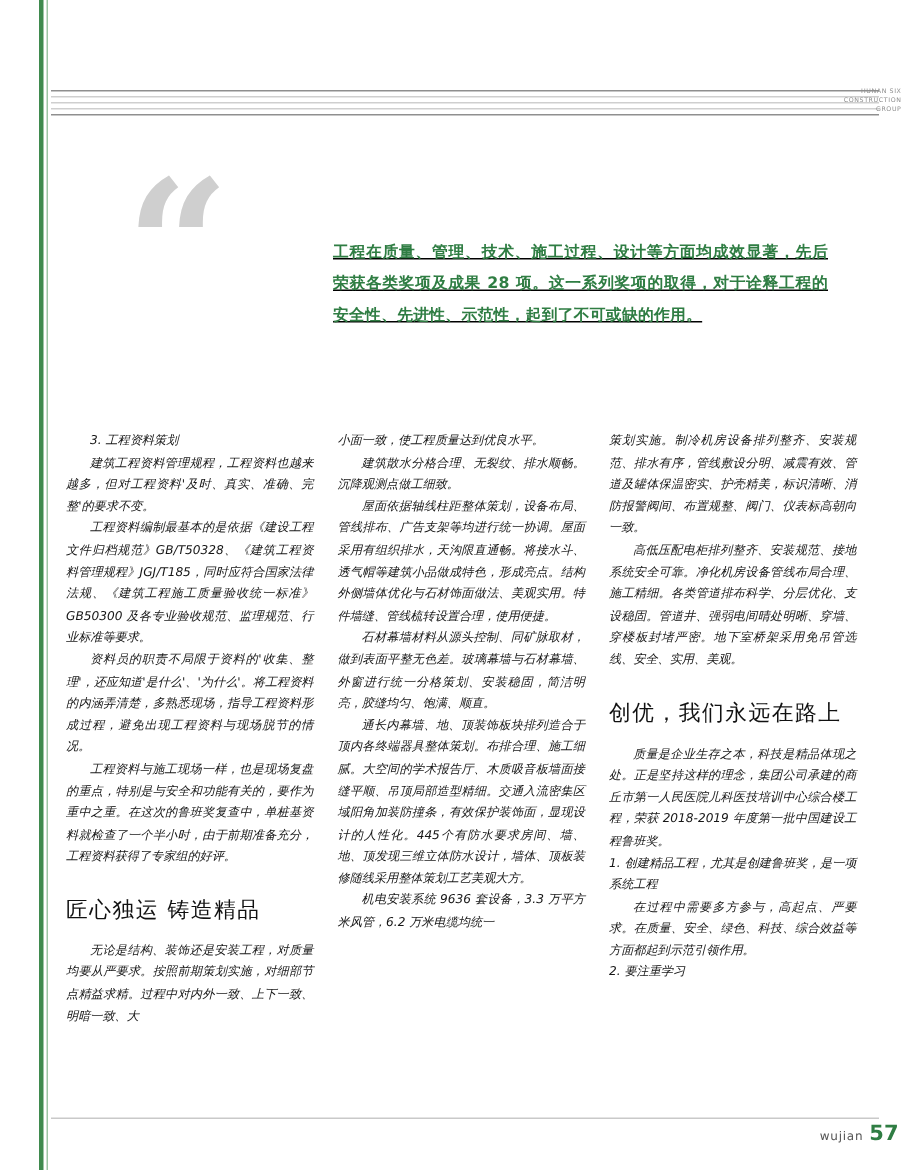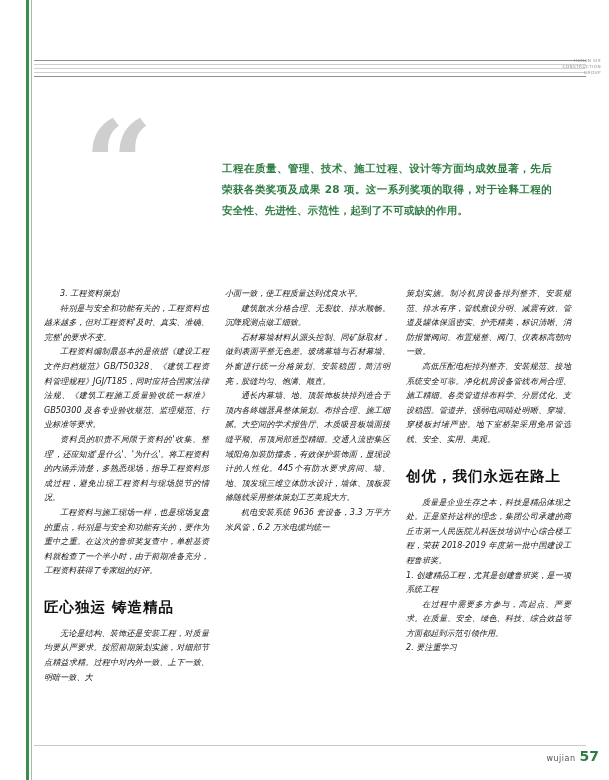--- a/index.html
+++ b/index.html
@@ -83,20 +83,21 @@
     line-height: 90px;
     color: #cfcfcf;
     font-weight: bold;
     user-select: none;
   }
   .quote-box {
     position: absolute;
     left: 222px;
     top: 158px;
     width: 330px;
+    text-decoration: underline;
   }
   .quote-text {
     color: #2f7d43;
     font-size: 10.5px;
     line-height: 21px;
     text-align: justify;
     font-weight: bold;
     letter-spacing: .2px;
   }
 
@@ -120,21 +121,21 @@
   .col p {
     margin: 0 0 0 0;
     text-indent: 16px;
     font-style: italic;
   }
   .col p.noind { text-indent: 0; }
 
   .sec-head {
     font-size: 14.5px;
     line-height: 30px;
-    font-weight: bold;
+    font-weight: normal;
     color: #111;
     letter-spacing: 1px;
     margin: 14px 0 4px 0;
     text-indent: 0;
   }
 
   
   .footer-rule {
     position: absolute;
     left: 34px;
@@ -187,30 +188,31 @@
 
   <div class="quote-mark">“</div>
 
   <div class="quote-box">
     <div class="quote-text">工程在质量、管理、技术、施工过程、设计等方面均成效显著，先后荣获各类奖项及成果 28 项。这一系列奖项的取得，对于诠释工程的安全性、先进性、示范性，起到了不可或缺的作用。</div>
   </div>
 
   <div class="cols">
     <div class="col" id="col0">
         <p class="">3. 工程资料策划</p>
-        <p class="">特别是与安全和功能有关的，工程资料也越来越多，但对工程资料'及时、真实、准确、完整'的要求不变。</p>
+        <p class="">建筑工程资料管理规程，工程资料也越来越多，但对工程资料'及时、真实、准确、完整'的要求不变。</p>
         <p class="">工程资料编制最基本的是依据《建设工程文件归档规范》GB/T50328、《建筑工程资料管理规程》JGJ/T185，同时应符合国家法律法规、《建筑工程施工质量验收统一标准》GB50300 及各专业验收规范、监理规范、行业标准等要求。</p>
         <p class="">资料员的职责不局限于资料的'收集、整理'，还应知道'是什么'、'为什么'。将工程资料的内涵弄清楚，多熟悉现场，指导工程资料形成过程，避免出现工程资料与现场脱节的情况。</p>
         <p class="">工程资料与施工现场一样，也是现场复盘的重点，特别是与安全和功能有关的，要作为重中之重。在这次的鲁班奖复查中，单桩基资料就检查了一个半小时，由于前期准备充分，工程资料获得了专家组的好评。</p>
         <div class="sec-head">匠心独运 铸造精品</div>
         <p class="">无论是结构、装饰还是安装工程，对质量均要从严要求。按照前期策划实施，对细部节点精益求精。过程中对内外一致、上下一致、明暗一致、大</p>
       </div>
     <div class="col" id="col1">
         <p class="noind">小面一致，使工程质量达到优良水平。</p>
         <p class="">建筑散水分格合理、无裂纹、排水顺畅。沉降观测点做工细致。</p>
+        <p class="">屋面依据轴线柱距整体策划，设备布局、管线排布、广告支架等均进行统一协调。屋面采用有组织排水，天沟限直通畅。将接水斗、透气帽等建筑小品做成特色，形成亮点。结构外侧墙体优化与石材饰面做法、美观实用。特件墙缝、管线梳转设置合理，使用便捷。</p>
         <p class="">石材幕墙材料从源头控制、同矿脉取材，做到表面平整无色差。玻璃幕墙与石材幕墙、外窗进行统一分格策划、安装稳固，简洁明亮，胶缝均匀、饱满、顺直。</p>
         <p class="">通长内幕墙、地、顶装饰板块排列造合于顶内各终端器具整体策划。布排合理、施工细腻。大空间的学术报告厅、木质吸音板墙面接缝平顺、吊顶局部造型精细。交通入流密集区域阳角加装防撞条，有效保护装饰面，显现设计的人性化。445个有防水要求房间、墙、地、顶发现三维立体防水设计，墙体、顶板装修随线采用整体策划工艺美观大方。</p>
         <p class="">机电安装系统 9636 套设备，3.3 万平方米风管，6.2 万米电缆均统一</p>
       </div>
     <div class="col" id="col2">
         <p class="noind">策划实施。制冷机房设备排列整齐、安装规范、排水有序，管线敷设分明、减震有效、管道及罐体保温密实、护壳精美，标识清晰、消防报警阀间、布置规整、阀门、仪表标高朝向一致。</p>
         <p class="">高低压配电柜排列整齐、安装规范、接地系统安全可靠。净化机房设备管线布局合理、施工精细。各类管道排布科学、分层优化、支设稳固。管道井、强弱电间晴处明晰、穿墙、穿楼板封堵严密。地下室桥架采用免吊管选线、安全、实用、美观。</p>
         <div class="sec-head">创优，我们永远在路上</div>
         <p class="">质量是企业生存之本，科技是精品体现之处。正是坚持这样的理念，集团公司承建的商丘市第一人民医院儿科医技培训中心综合楼工程，荣获 2018-2019 年度第一批中国建设工程鲁班奖。</p>
         <p class="noind">1. 创建精品工程，尤其是创建鲁班奖，是一项系统工程</p>

